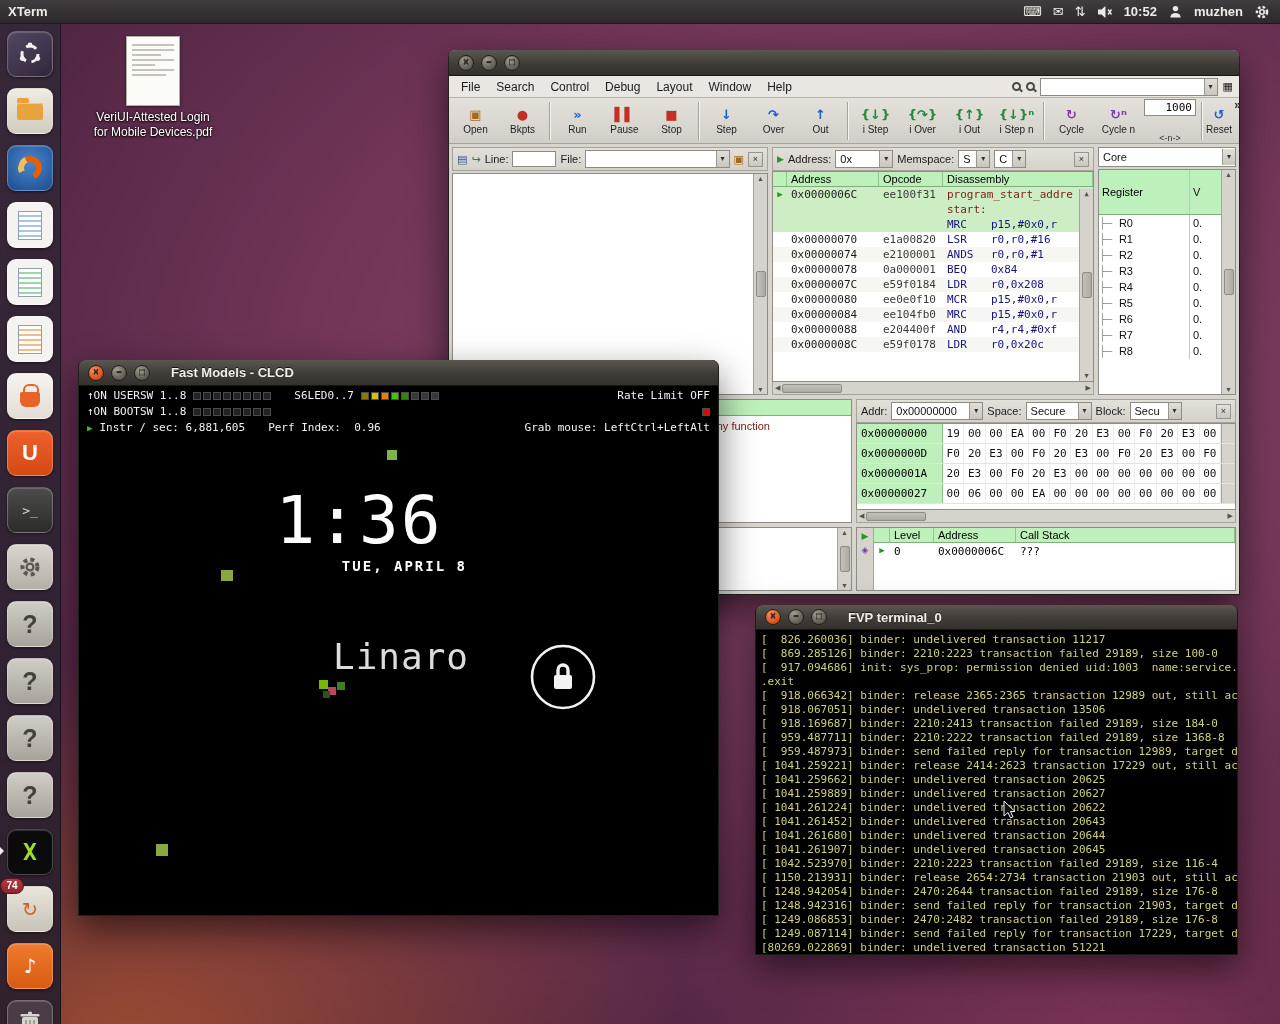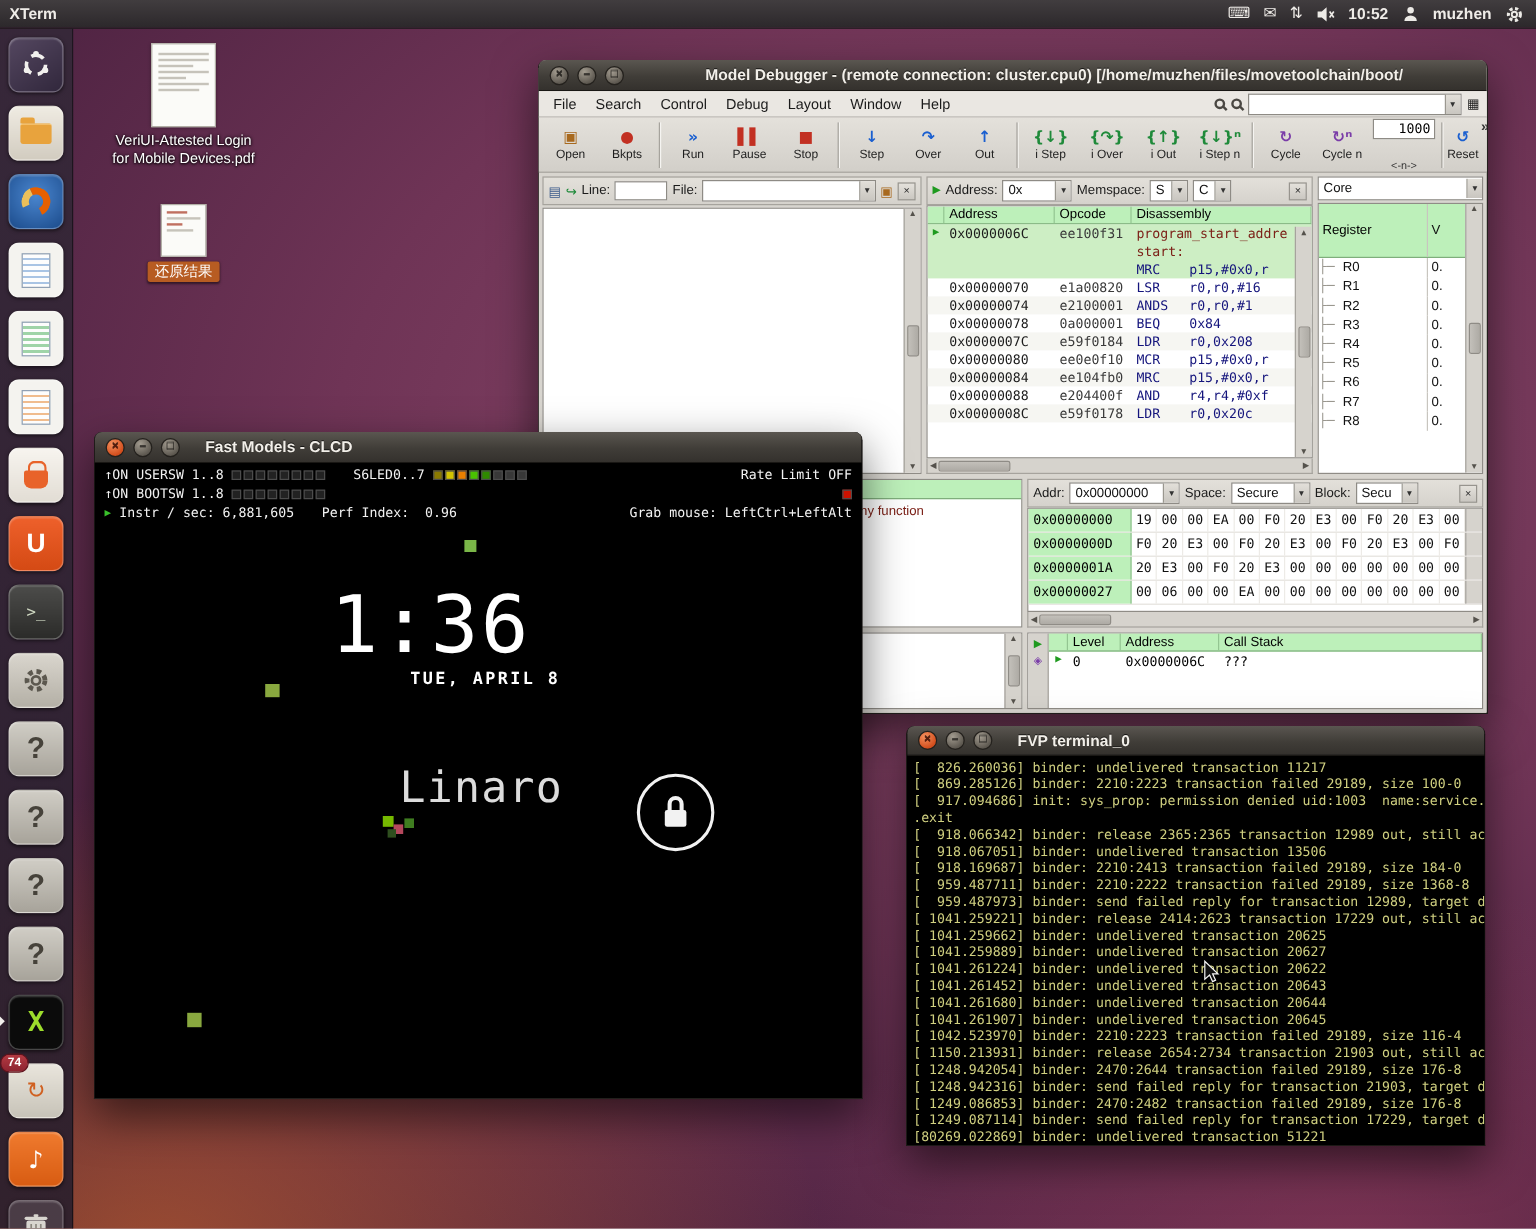--- a/index.html
+++ b/index.html
@@ -309,36 +309,26 @@
       <i></i>
         <i></i>
         <i style="width:70%"></i>
         <i></i>
         <i style="width:55%"></i>
         <i></i>
         <i style="width:80%"></i>
     </div>
     <div class="dlabel">VeriUI-Attested Login for Mobile Devices.pdf</div>
   </div>
-  <div class="dicon" style="left:112px;top:170px;width:82px">
-    <div class="page" style="width:38px;height:44px;padding:5px 4px">
-      <i class="red" style="width:60%"></i>
-        <i></i>
-        <i class="red" style="width:45%"></i>
-        <i style="width:80%"></i>
-    </div>
-    <div class="dlabel chip">还原结果</div>
-  </div>
 
   <div class="window" id="dbg">
     <div class="titlebar" style="border:none;border-bottom:1px solid #191714">
       <span class="wbtn">×</span>
       <span class="wbtn">–</span>
       <span class="wbtn">□</span>
-      <span class="wtitle" style="flex:1;text-align:center">Model Debugger -   (remote connection: cluster.cpu0)  [/home/muzhen/files/movetoolchain/boot/</span>
     </div>
     <div class="menubar">
       <span class="mi">File</span>
       <span class="mi">Search</span>
       <span class="mi">Control</span>
       <span class="mi">Debug</span>
       <span class="mi">Layout</span>
       <span class="mi">Window</span>
       <span class="mi">Help</span>
       <span class="mb-right">

